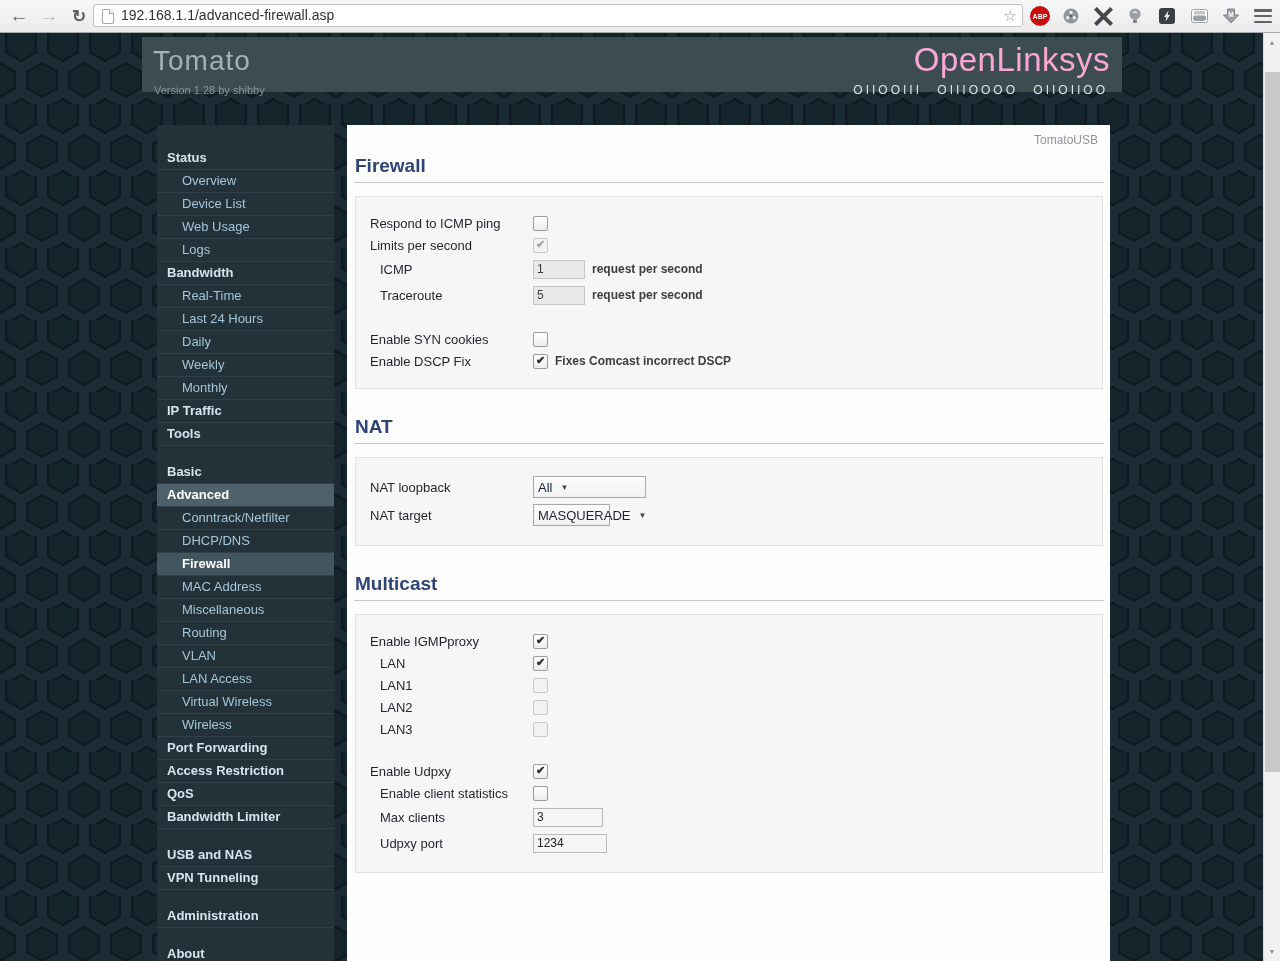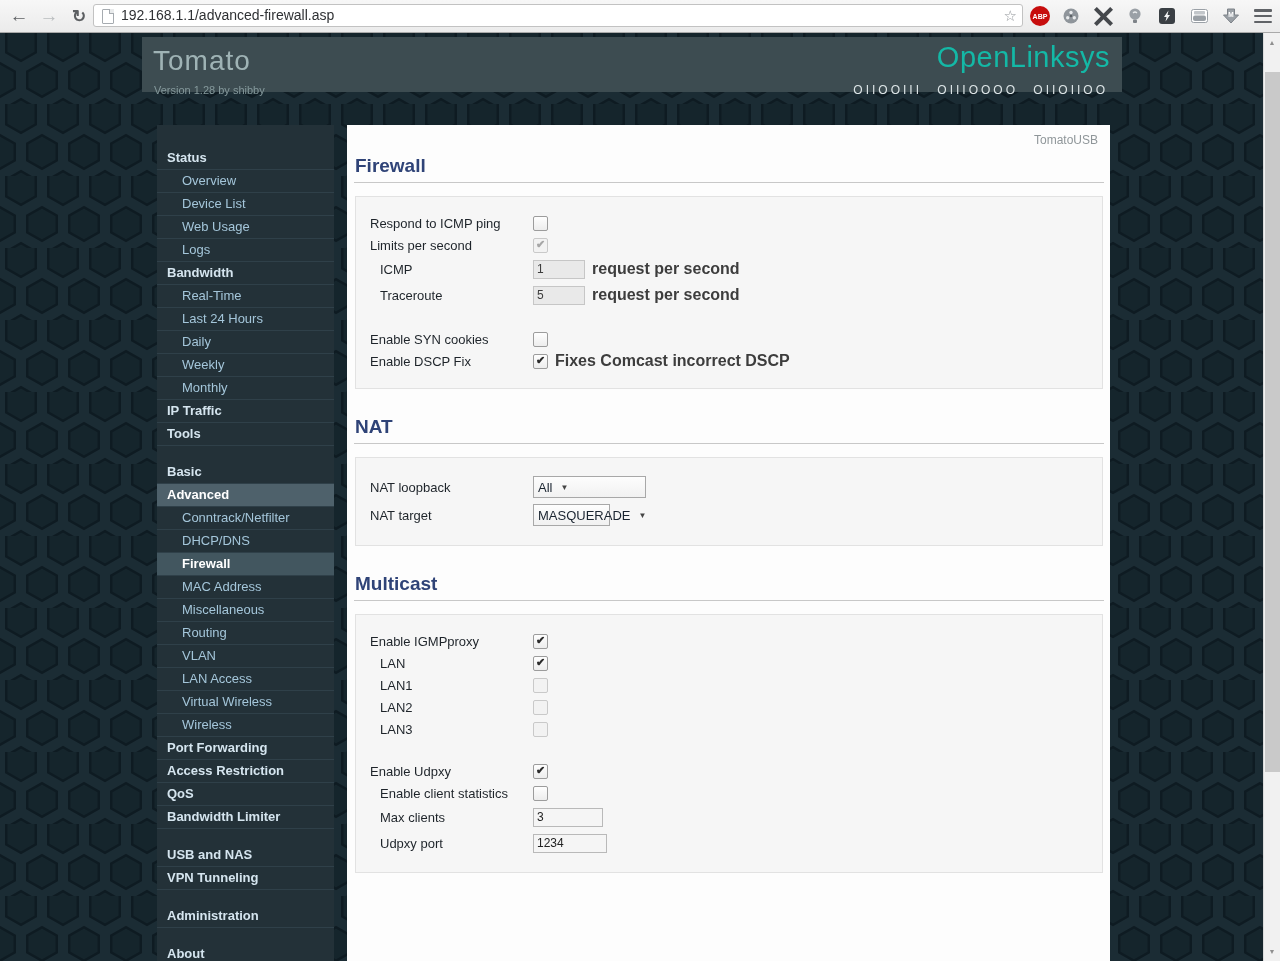--- a/index.html
+++ b/index.html
@@ -21,21 +21,21 @@
   .menu-ic{position:absolute;top:9px;right:8px;width:18px;height:14px;display:flex;flex-direction:column;justify-content:space-between;cursor:pointer;}
   .menu-ic i{display:block;height:2.5px;background:#606367;border-radius:1px;}
 
   
   .page{position:absolute;top:32px;left:0;width:1280px;height:929px;overflow:hidden;background:#14232a;}
   .pat{position:absolute;left:0;top:0;}
 
   .band{position:absolute;left:142px;top:5px;width:980px;height:55px;background:#3d4c51;z-index:1;}
   .logo-title{position:absolute;left:11px;top:8px;font-size:28px;color:#9fb3b5;letter-spacing:1px;}
   .logo-ver{position:absolute;left:12px;top:47px;font-size:11px;color:#85999c;}
-  .brand{position:absolute;right:12px;top:4px;font-size:29px;color:#14b8a6;letter-spacing:0.5px;}
+  .brand{position:absolute;right:12px;top:4px;font-size:33px;color:#f9a8d4;letter-spacing:0.5px;}
   .brand-bin{position:absolute;right:14px;top:46px;font-size:12px;color:#dde5e7;letter-spacing:3px;word-spacing:9px;}
 
   
   .sidebar{position:absolute;left:157px;top:93px;width:177px;height:870px;background:#233138;padding-top:22px;box-sizing:border-box;z-index:1;}
   .s-group{margin-top:15px;}
   .s-group:first-child{margin-top:0;}
   .s-item{height:22px;line-height:22px;border-bottom:1px solid #2f4049;font-size:13px;color:#a4c6da;padding-left:25px;cursor:pointer;white-space:nowrap;overflow:hidden;}
   .s-item.hdr{padding-left:10px;font-weight:bold;color:#d5e5ef;}
   .s-item.selected{background:#4e616b;color:#fff;}
   .s-item.active{background:#42565f;color:#fff;font-weight:bold;}
@@ -45,21 +45,21 @@
   .ident{text-align:right;color:#8f9699;font-size:12px;padding:8px 12px 0 0;}
   .sec-title{margin:8px 0 0 8px;font-size:19px;font-weight:bold;color:#2f4377;}
   .sec-rule{margin:5px 6px 0 7px;border-bottom:1px solid #c8c8c8;}
   .fieldset{margin:13px 7px 12px 8px;background:#f6f6f6;border:1px solid #e2e2e2;padding:15px 10px 16px 14px;}
   .section{margin-bottom:27px;}
   .row{display:flex;align-items:center;min-height:22px;font-size:13px;color:#1e242a;}
   .row.h26{min-height:26px;}
   .row.h28{min-height:28px;}
   .lbl{width:163px;box-sizing:border-box;flex:none;}
   .ind .lbl{padding-left:10px;}
-  .note{font-size:16px;font-weight:bold;color:#3d3d3d;margin-left:7px;white-space:nowrap;}
+  .note{font-size:12px;font-weight:bold;color:#3d3d3d;margin-left:7px;white-space:nowrap;}
   .spacer{height:20px;}
   .cb{width:13px;height:13px;border:1px solid #9c9c9c;border-radius:2px;background:linear-gradient(#fefefe,#ededed);display:inline-flex;align-items:center;justify-content:center;box-sizing:content-box;cursor:pointer;}
   .cb .mark{font-size:11px;font-weight:bold;color:#2b2b2b;line-height:1;margin-top:-1px;}
   .cb.dis{background:#f2f2f2;border-color:#c9c9c9;cursor:default;}
   .cb.dis .mark{color:#a6a6a6;}
   .tin{height:17px;border:1px solid #b9b9b9;background:#f5f5f5;font-size:12px;color:#222;padding:0 3px;font-family:"Liberation Sans",sans-serif;box-sizing:content-box;}
   .tin.dis{background:#e9e9e9;border-color:#c6c6c6;color:#3c3c3c;}
   .sel{height:22px;border:1px solid #a8a8a8;background:linear-gradient(#fdfdfd,#f1f1f1);display:inline-flex;align-items:center;padding:0 4px;font-size:13px;color:#1a2430;box-sizing:border-box;cursor:pointer;}
   .sel .tri{font-size:8px;color:#444;margin-left:8px;}
 

